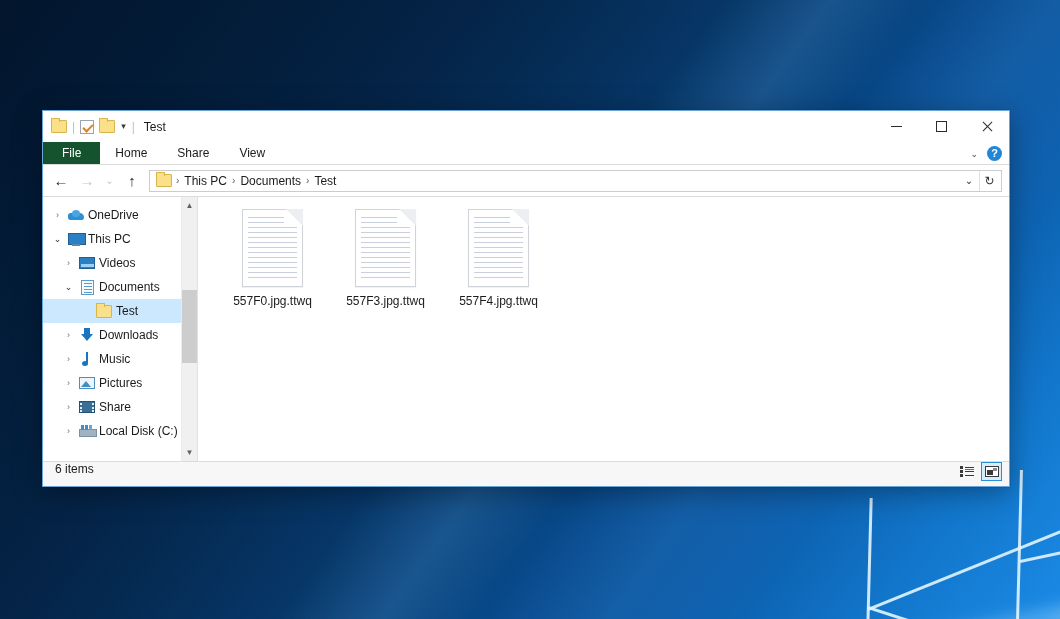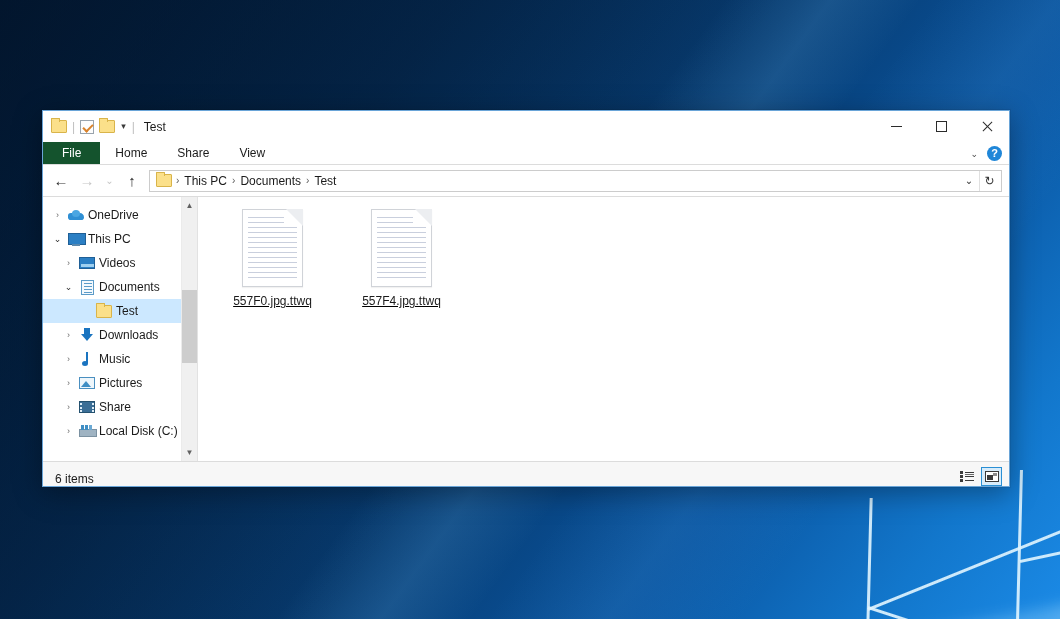--- a/index.html
+++ b/index.html
@@ -421,23 +421,22 @@
   }
 
   
   .content {
     flex: 1;
     background: #ffffff;
     padding: 12px 3px 0 18px;
     display: flex;
     flex-wrap: wrap;
     align-content: flex-start;
-    gap: 16px;
+    gap: 0;
     overflow: hidden;
-    text-decoration: underline;
   }
   .fileitem {
     width: 113px;
     padding-top: 0;
     display: flex;
     flex-direction: column;
     align-items: center;
   }
   .file-ico {
     width: 61px; height: 78px;
@@ -477,21 +476,21 @@
     text-align: center;
     white-space: nowrap;
   }
 
   
   .statusbar {
     height: 25px;
     border-top: 1px solid #dcdcdc;
     background: #f7f7f7;
     display: flex;
-    align-items: flex-end;
+    align-items: flex-start;
     padding: 0 7px 0 12px;
     flex: none;
   }
   .status-text { font-size: 12px; color: #1b1b1b; flex: 1; }
   .viewbtns { display: flex; align-items: center; gap: 4px; }
   .viewbtn {
     width: 21px; height: 19px;
     display: flex; align-items: center; justify-content: center;
     border: 1px solid transparent;
   }
@@ -700,27 +699,35 @@
           <div class="file-ico">
             <span class="lines"></span>
               <span class="lines-mask"></span>
             <span class="fold"></span>
           </div>
           <div class="file-name">557F0.jpg.ttwq</div>
         </div>
 
 
 
-
         <div class="fileitem">
           <div class="file-ico">
             <span class="lines"></span>
               <span class="lines-mask"></span>
             <span class="fold"></span>
           </div>
+          <div class="file-name">557F3.jpg.ttwq</div>
+        </div>
+
+        <div class="fileitem">
+          <div class="file-ico">
+            <span class="lines"></span>
+              <span class="lines-mask"></span>
+            <span class="fold"></span>
+          </div>
           <div class="file-name">557F4.jpg.ttwq</div>
         </div>
 
 
       </div>
     </div>
 
     <div class="statusbar">
       <span class="status-text">6 items</span>
       <div class="viewbtns">

